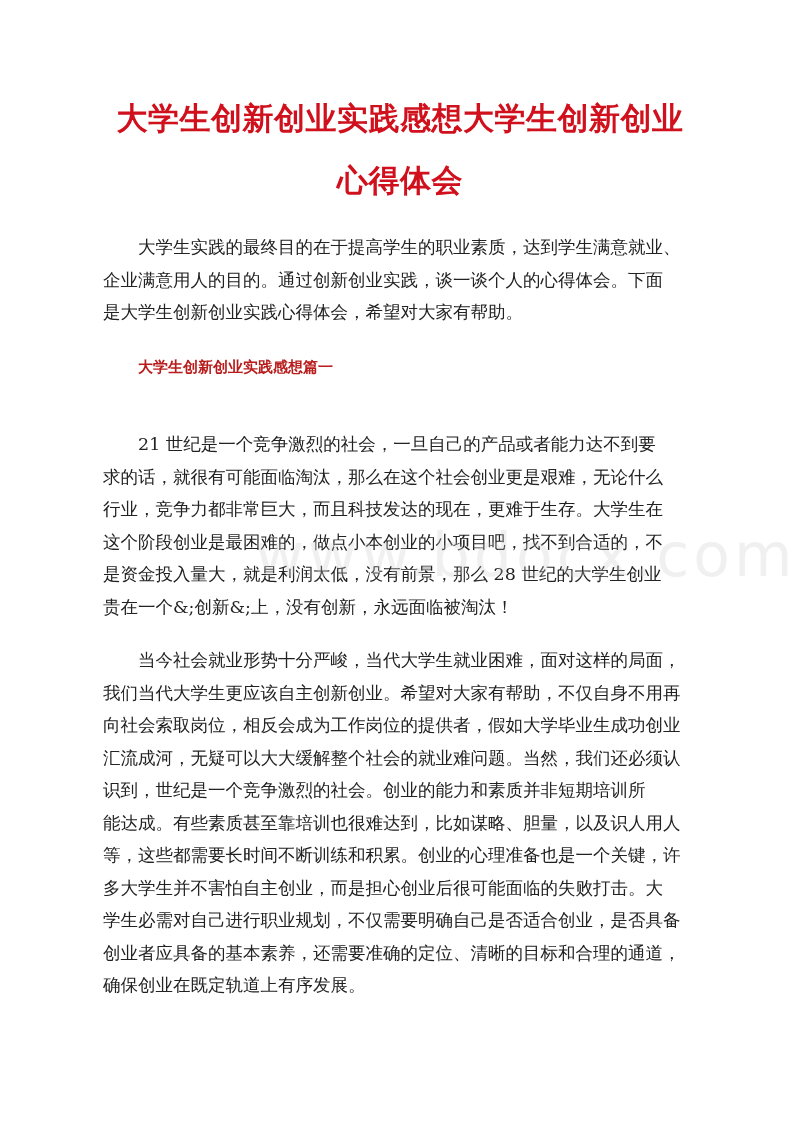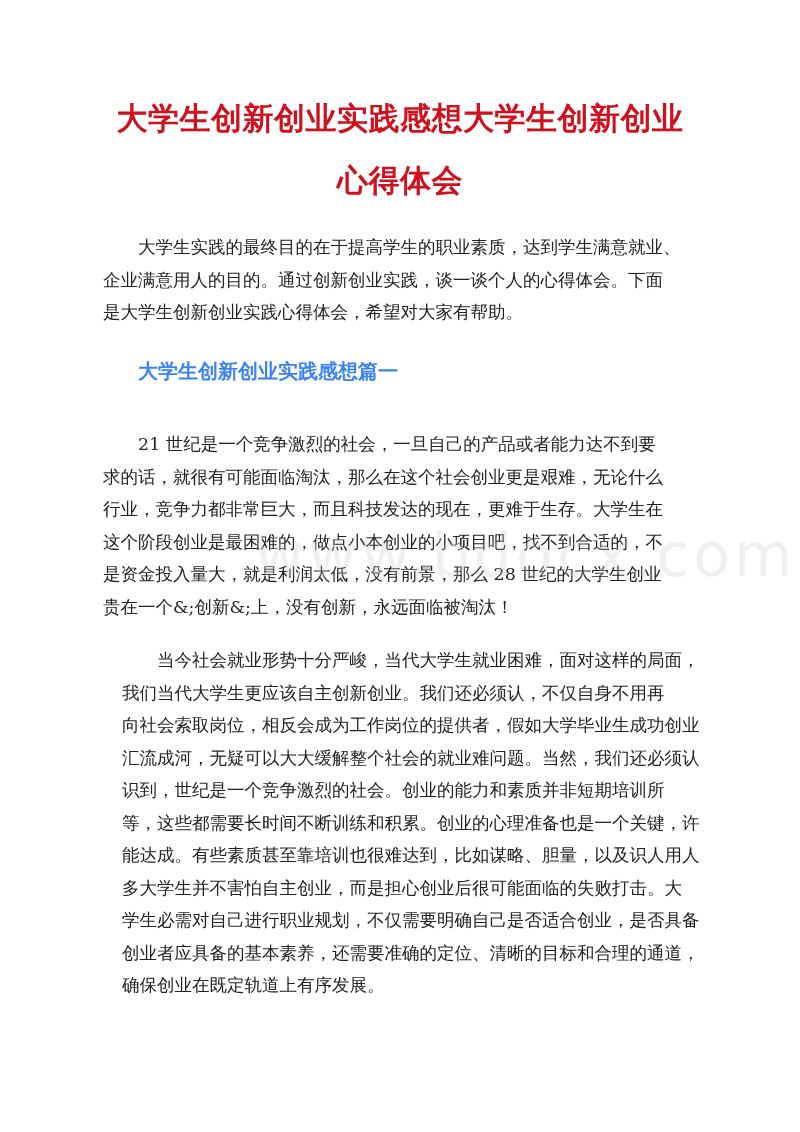--- a/index.html
+++ b/index.html
@@ -47,23 +47,23 @@
       display: block;
       white-space: nowrap;
     }
     .para .line.indent { padding-left: 35px; }
     .heading {
       position: absolute;
       left: 138px;
       top: 358px;
       font-family: "DejaVu Sans", "Liberation Sans", sans-serif;
       font-weight: bold;
-      font-size: 20px;
+      font-size: 15px;
       margin: 0;
-      color: #3b82f6;
+      color: #b91c1c;
     }
     .watermark {
       position: absolute;
       left: 255px;
       top: 520px;
       font-family: "DejaVu Sans", "Liberation Sans", sans-serif;
       font-size: 60px;
       color: rgba(200,200,200,0.28);
       letter-spacing: 4px;
       pointer-events: none;
@@ -88,28 +88,28 @@
 
   <p class="para" style="top:428px;">
     <span class="line indent">21 世纪是一个竞争激烈的社会，一旦自己的产品或者能力达不到要</span>
     <span class="line">求的话，就很有可能面临淘汰，那么在这个社会创业更是艰难，无论什么</span>
     <span class="line">行业，竞争力都非常巨大，而且科技发达的现在，更难于生存。大学生在</span>
     <span class="line">这个阶段创业是最困难的，做点小本创业的小项目吧，找不到合适的，不</span>
     <span class="line">是资金投入量大，就是利润太低，没有前景，那么 28 世纪的大学生创业</span>
     <span class="line">贵在一个&amp;;创新&amp;;上，没有创新，永远面临被淘汰！</span>
   </p>
 
-  <p class="para" style="top:644px;margin-left:19px;">
+  <p class="para" style="top:644px;">
     <span class="line indent">当今社会就业形势十分严峻，当代大学生就业困难，面对这样的局面，</span>
-    <span class="line">我们当代大学生更应该自主创新创业。我们还必须认，不仅自身不用再</span>
+    <span class="line">我们当代大学生更应该自主创新创业。希望对大家有帮助，不仅自身不用再</span>
     <span class="line">向社会索取岗位，相反会成为工作岗位的提供者，假如大学毕业生成功创业</span>
     <span class="line">汇流成河，无疑可以大大缓解整个社会的就业难问题。当然，我们还必须认</span>
     <span class="line">识到，世纪是一个竞争激烈的社会。创业的能力和素质并非短期培训所</span>
+    <span class="line">能达成。有些素质甚至靠培训也很难达到，比如谋略、胆量，以及识人用人</span>
     <span class="line">等，这些都需要长时间不断训练和积累。创业的心理准备也是一个关键，许</span>
-    <span class="line">能达成。有些素质甚至靠培训也很难达到，比如谋略、胆量，以及识人用人</span>
     <span class="line">多大学生并不害怕自主创业，而是担心创业后很可能面临的失败打击。大</span>
     <span class="line">学生必需对自己进行职业规划，不仅需要明确自己是否适合创业，是否具备</span>
     <span class="line">创业者应具备的基本素养，还需要准确的定位、清晰的目标和合理的通道，</span>
     <span class="line">确保创业在既定轨道上有序发展。</span>
   </p>
 
   <div class="watermark">www.bdocx.com</div>
 </div>
 
 </body></html>

